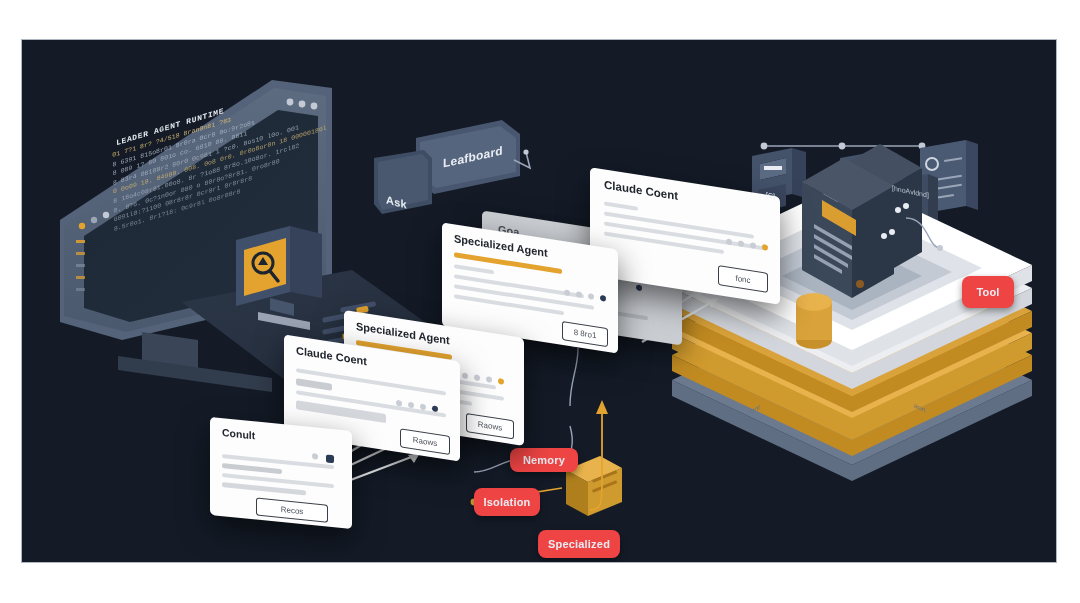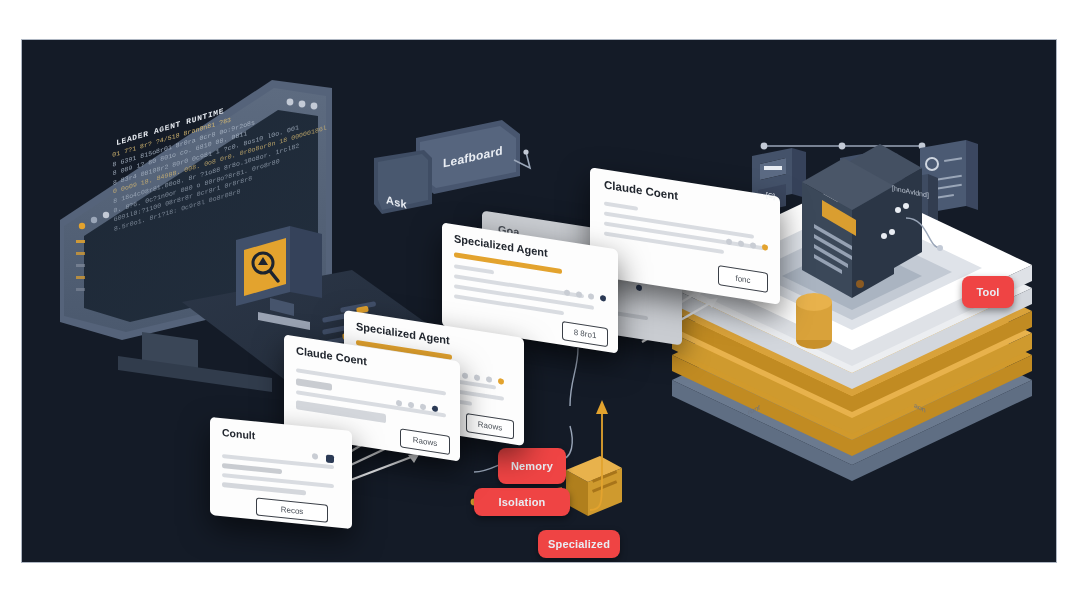--- a/index.html
+++ b/index.html
@@ -323,24 +323,24 @@
     <span style="transform:matrix(1,0.26,0,1,0,0);display:inline-block;">Ask</span>
   </div>
   <div class="badge" style="left:412px;top:104px;width:78px;height:26px;background:transparent;box-shadow:none;">
     <span style="transform:matrix(1,-0.22,0,1,0,0);display:inline-block;font-size:12px;">Leafboard</span>
   </div>
 
   <div class="badge" style="left:940px;top:236px;width:52px;height:32px;">
     <span>Tool</span>
   </div>
 
-  <div class="badge" style="left:476px;top:408px;width:68px;height:36px;">
+  <div class="badge" style="left:488px;top:408px;width:68px;height:24px;">
     <span>Nemory</span>
   </div>
-  <div class="badge" style="left:452px;top:448px;width:96px;height:28px;">
+  <div class="badge" style="left:452px;top:448px;width:66px;height:28px;">
     <span>Isolation</span>
   </div>
   <div class="badge" style="left:516px;top:490px;width:82px;height:28px;">
     <span>Specialized</span>
   </div>
 
   <div class="card grey" style="left:460px;top:186px;width:200px;height:104px;
               transform:matrix(1,0.155,0,1,0,0);">
     <div class="ttl" style="left:16px;top:10px;font-size:11px;">Goa</div>
     <div class="dot" style="left:112px;top:50px;"></div>

